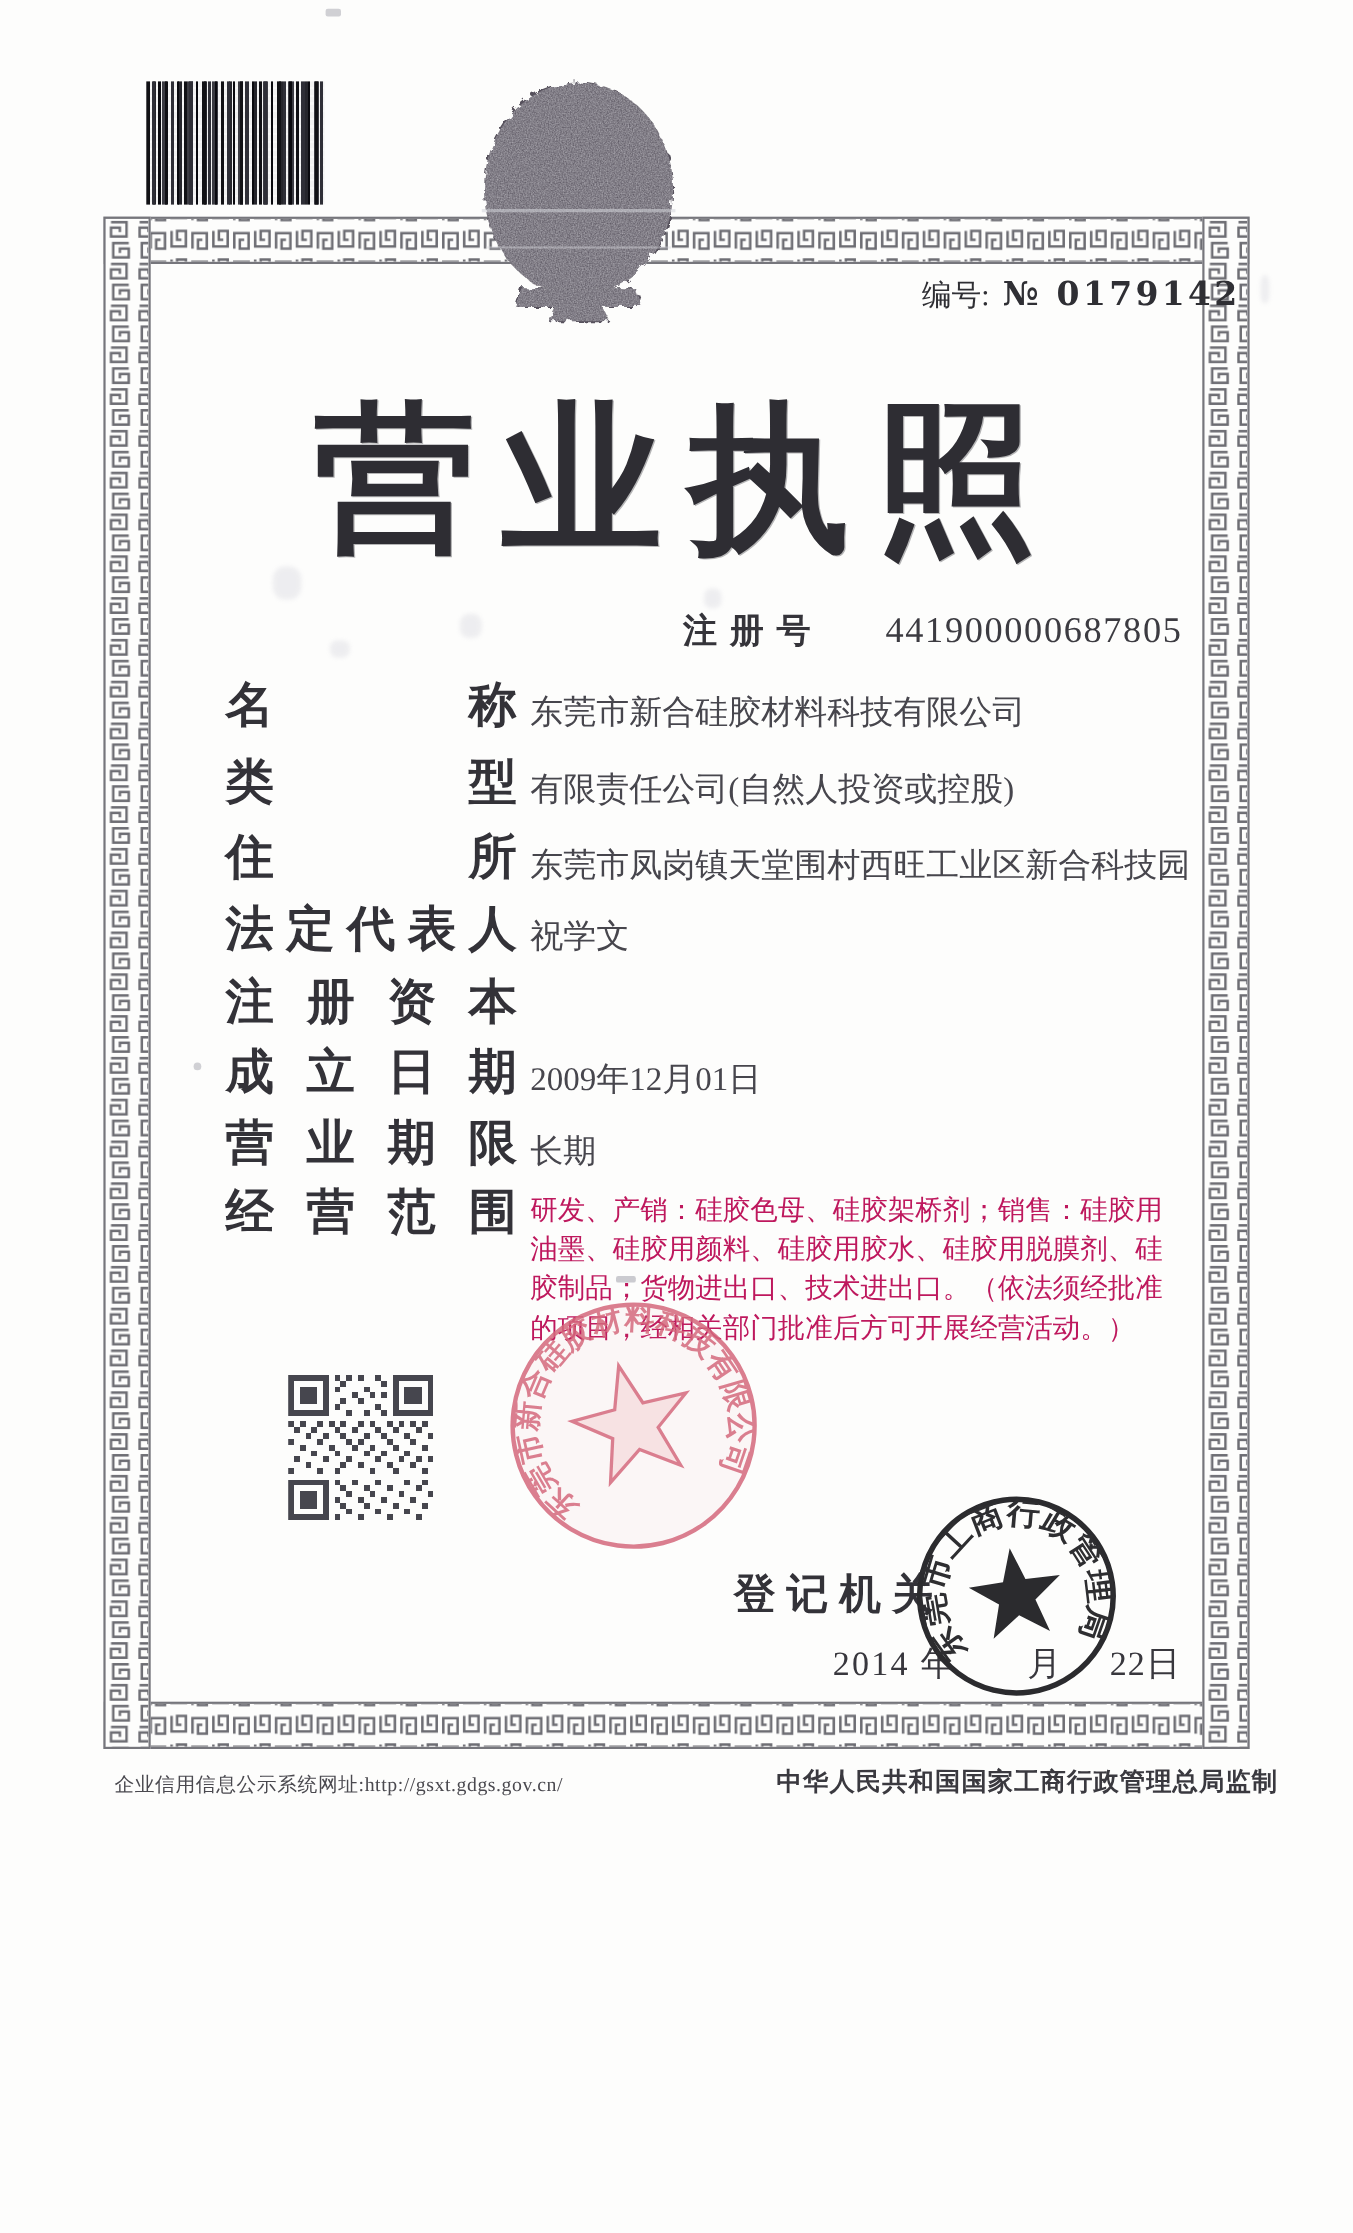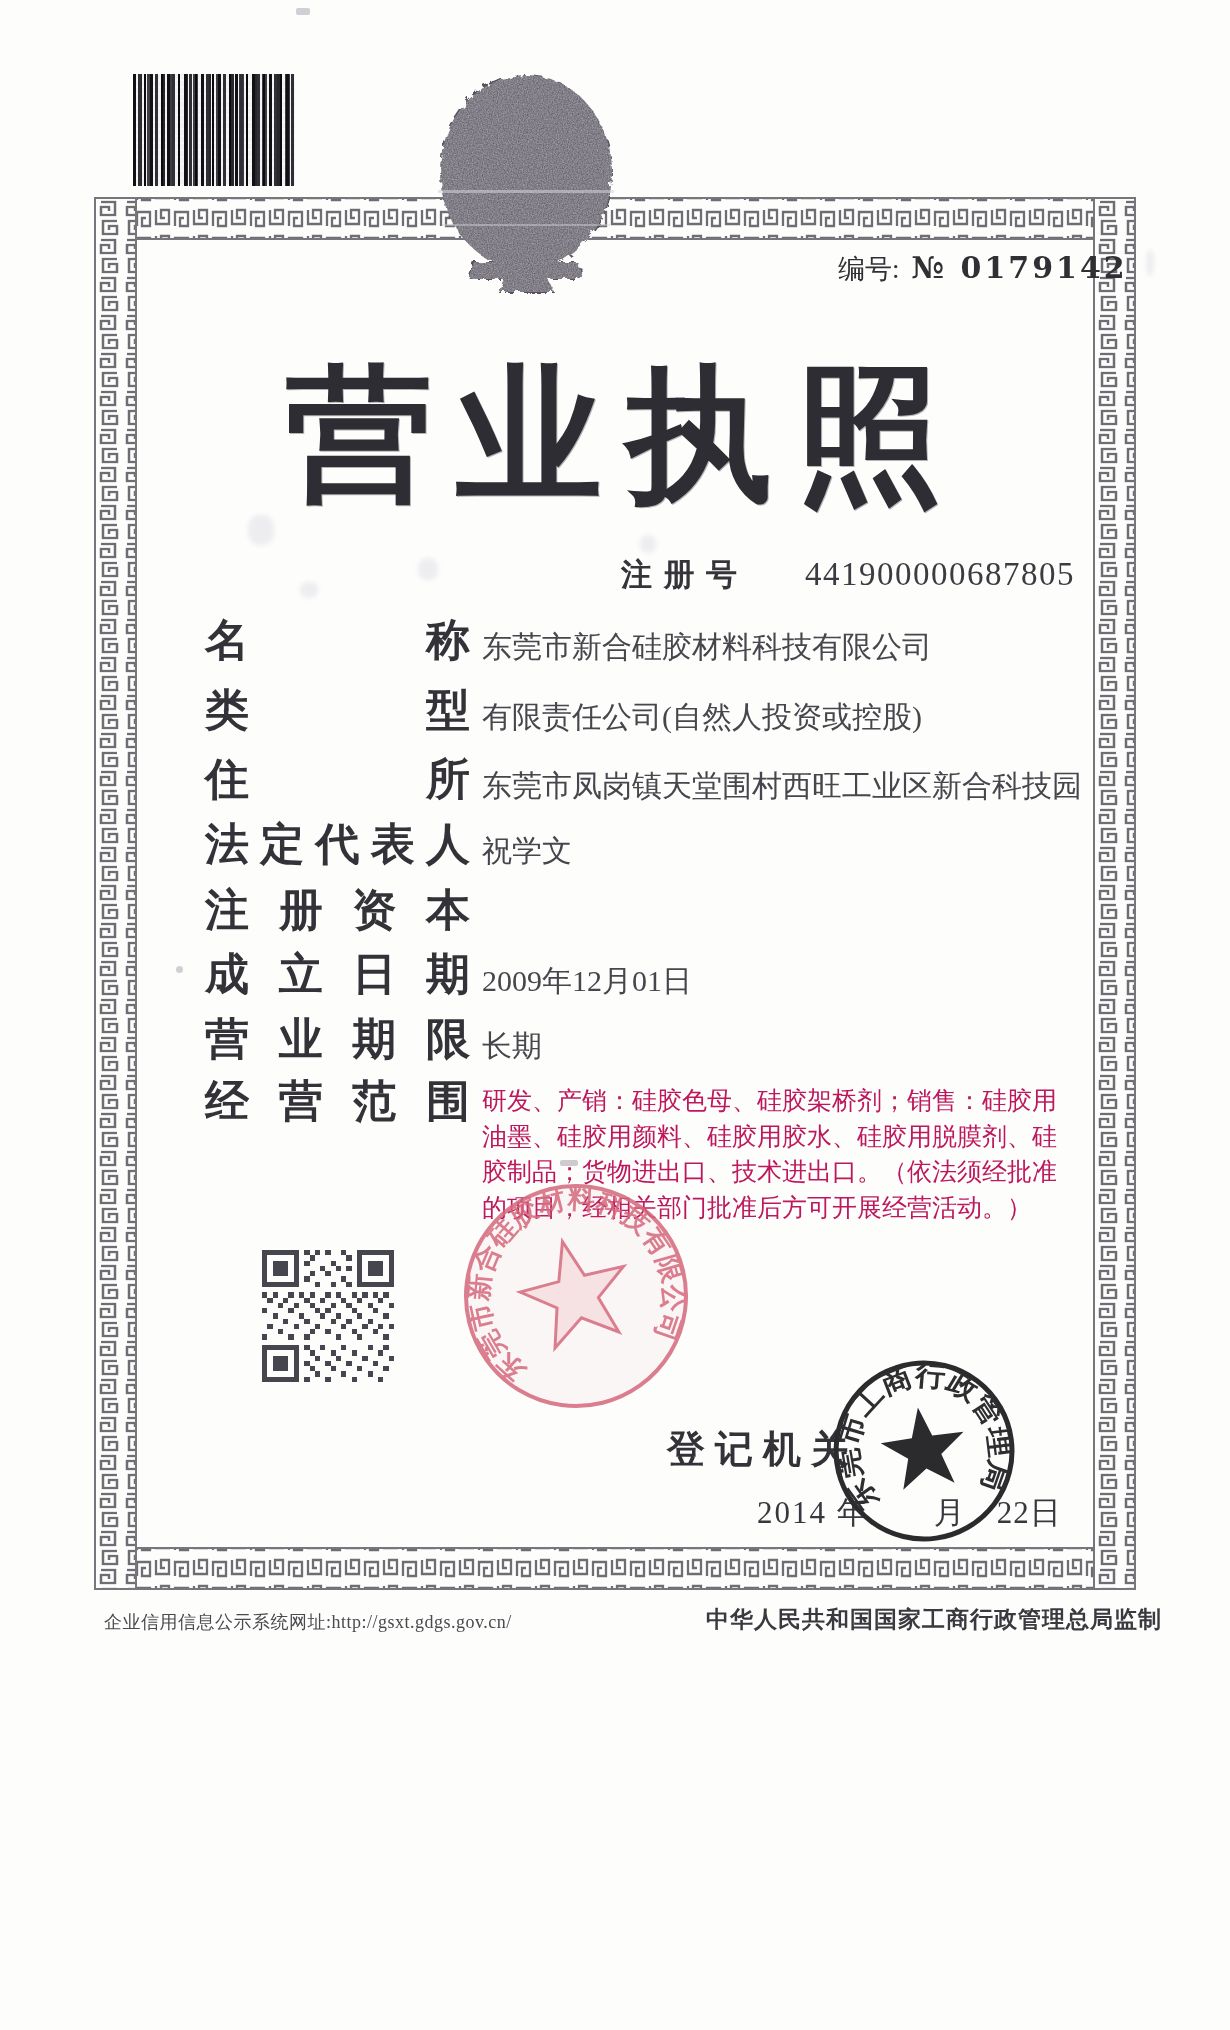--- a/index.html
+++ b/index.html
@@ -40,21 +40,21 @@
   .row-label{width:265px;font-size:44px;font-weight:700;color:#333238;line-height:1.05;
              text-align:justify;text-align-last:justify;flex:none;}
   .row-value{margin-left:12px;padding-top:9px;font-size:30px;color:#47464d;white-space:nowrap;}
   .row-value--block{white-space:normal;width:596px;font-size:25px;line-height:1.42;padding-top:4px;color:#be185d;}
 
   
   .registrar-label{width:182px;font-size:38px;font-weight:700;color:#333238;text-align:justify;text-align-last:justify;}
   .dateline{display:flex;align-items:baseline;font-size:31px;color:#38373d;}
   .dateline .y{letter-spacing:2px;}
   .dateline .m{margin-left:64px;}
-  .dateline .d{margin-left:32px;letter-spacing:1px;}
+  .dateline .d{margin-left:44px;letter-spacing:1px;}
 
   
   .footer-left{font-size:18px;color:#4a494f;letter-spacing:.5px;}
   .footer-right{font-size:23px;font-weight:600;color:#3a393f;letter-spacing:1px;}
 
   
   .speck{position:absolute;background:#9a9aa4;border-radius:50%;opacity:.45;}
   .smudge{position:absolute;background:#aab;border-radius:40%;filter:blur(2px);opacity:.18;}
 </style>
 </head>

